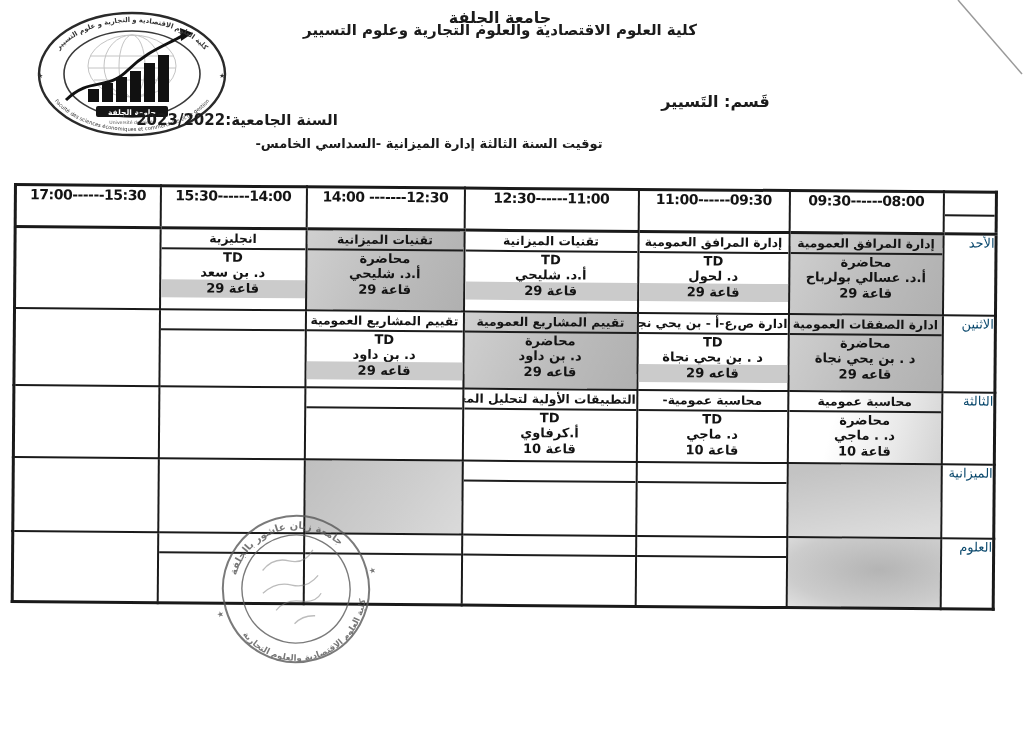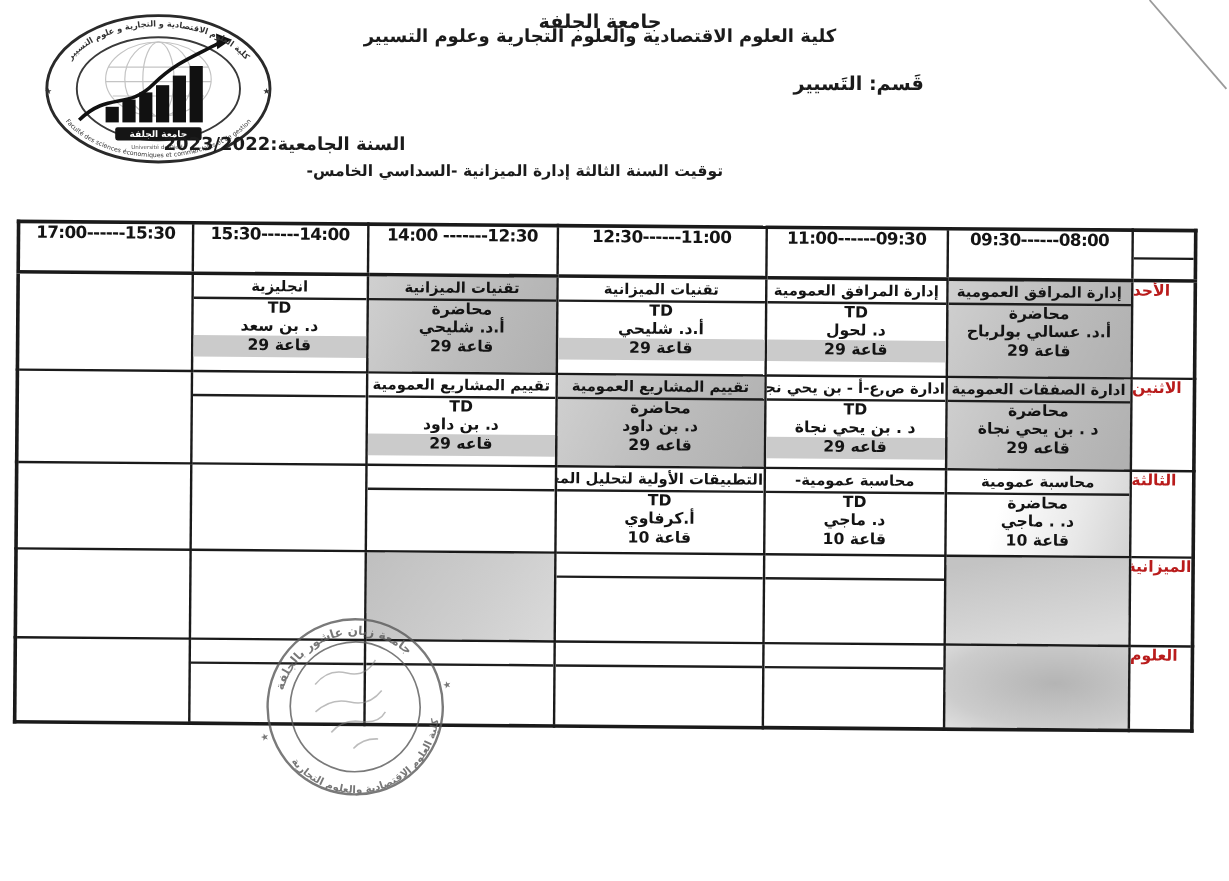--- a/index.html
+++ b/index.html
@@ -5,34 +5,34 @@
   html,body{margin:0;padding:0}
   body{
     width:1024px;height:734px;position:relative;overflow:hidden;
     background:#ffffff;color:#1b1b1b;
     font-family:"DejaVu Sans","Liberation Sans",sans-serif;
   }
   .abs{position:absolute}
   .hline{font-weight:bold;text-align:center;direction:rtl}
   .uni{left:300px;top:8px;width:400px;font-size:16px}
   .fac{left:180px;top:21px;width:640px;font-size:15px}
-  .dept{left:598px;top:60px;width:235px;font-size:16px}
+  .dept{left:598px;top:92px;width:235px;font-size:16px}
   .year{left:112px;top:111px;width:250px;font-size:15px}
   .doctitle{left:183px;top:136px;width:492px;font-size:13px}
 
   
   .tablewrap{position:absolute;left:14px;top:183px;transform:rotate(0.45deg);transform-origin:0 0}
   table.sched{border-collapse:collapse;table-layout:fixed;width:981px;direction:ltr;background:transparent;border:3px solid #1a1a1a}
   table.sched td{border:2px solid #1a1a1a;padding:0;vertical-align:top;overflow:hidden}
   tr.hr td{border-bottom-width:3px}
   td.th{font-size:14px;font-weight:bold;text-align:center;vertical-align:middle;letter-spacing:-0.5px;color:#141414}
   td.daycol{border-left-width:3px}
   td.dayhead{border-left-width:3px;vertical-align:top}
   .dh{height:21px;border-bottom:2px solid #1a1a1a}
-  td.day{font-size:13px;font-weight:bold;text-align:left;vertical-align:middle;direction:rtl;color:#b91c1c}
+  td.day{font-size:13px;font-weight:normal;text-align:right;vertical-align:middle;direction:rtl;color:#0c4a6e}
 
   .cw{display:flex;flex-direction:column;height:100%;text-align:center;direction:rtl;font-weight:bold;font-size:13px;color:#141414}
   .t{min-height:18px;line-height:18px;font-size:12.3px;white-space:nowrap}
   .u .t{border-bottom:2px solid #1d1d1d}
   .ty,.te{flex:1;display:flex;align-items:center;justify-content:center;min-height:14px}
   .ro{min-height:18px;line-height:18px}
   .band .ro{background:#cbcbcb}
 
   .shade{background:linear-gradient(115deg,#d0d0d0 0%,#bcbcbc 55%,#b0b0b0 100%)}
   .light{background:linear-gradient(105deg,#ffffff 30%,#e9e9e9 70%,#d3d3d3 100%)}

